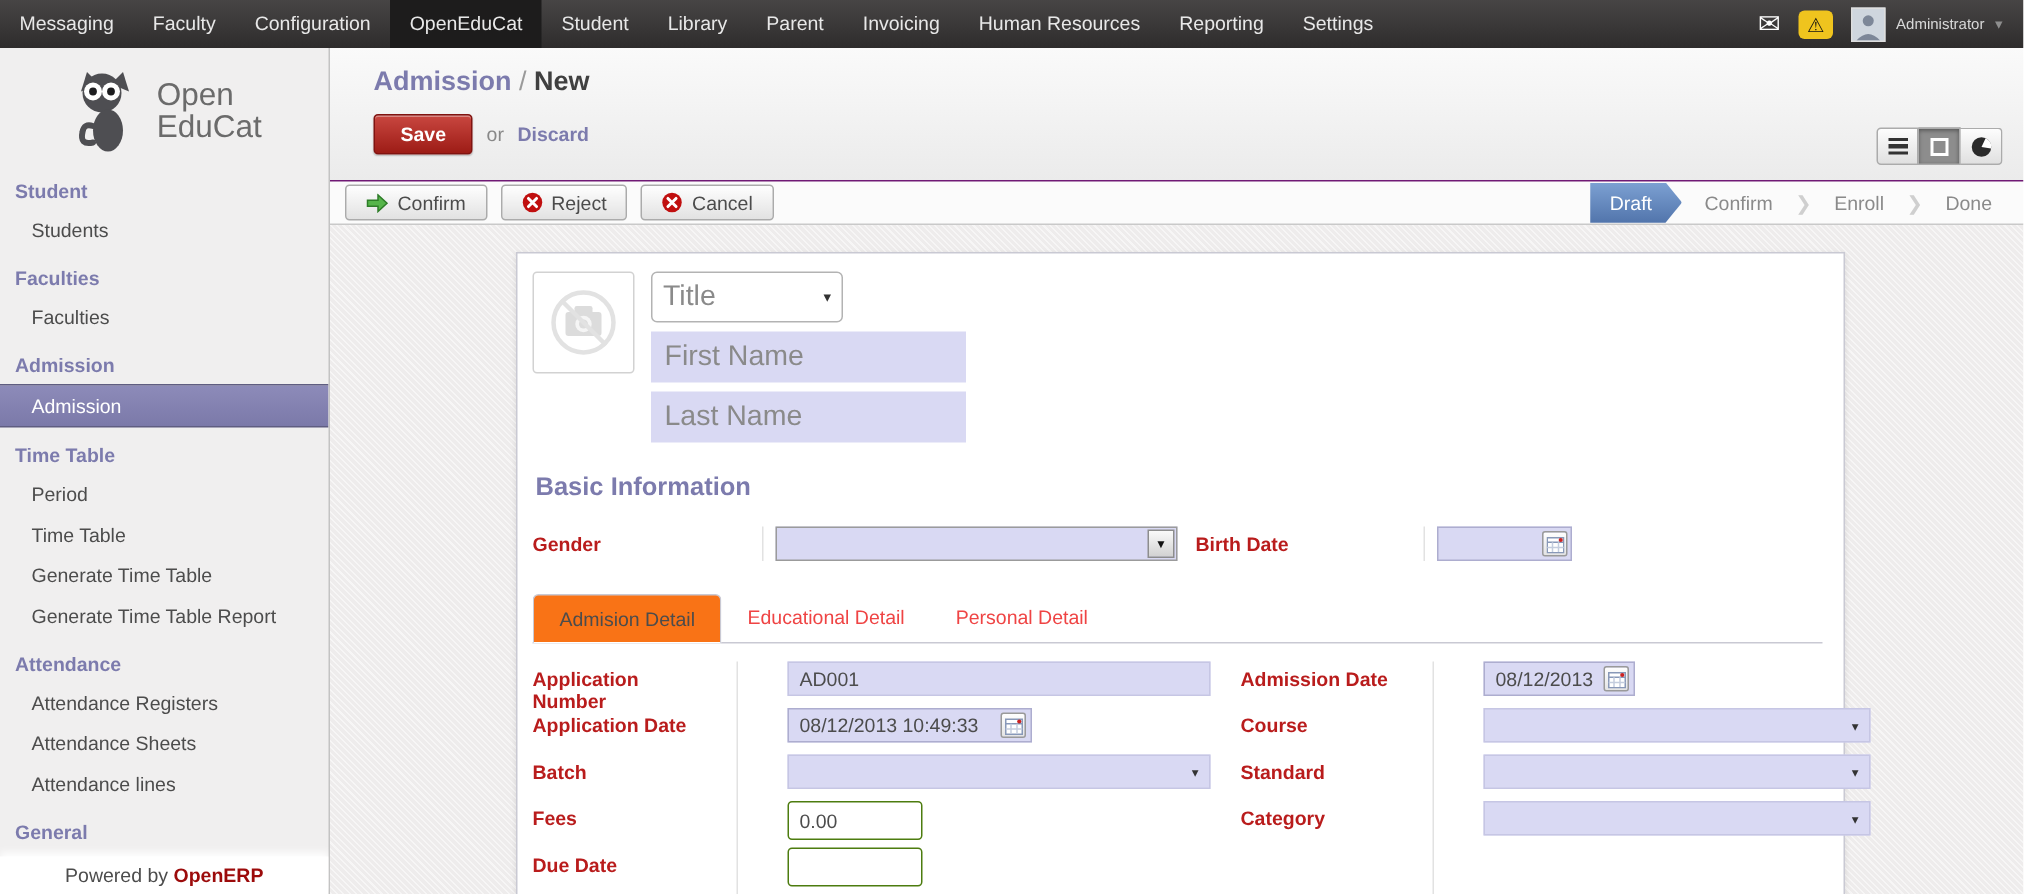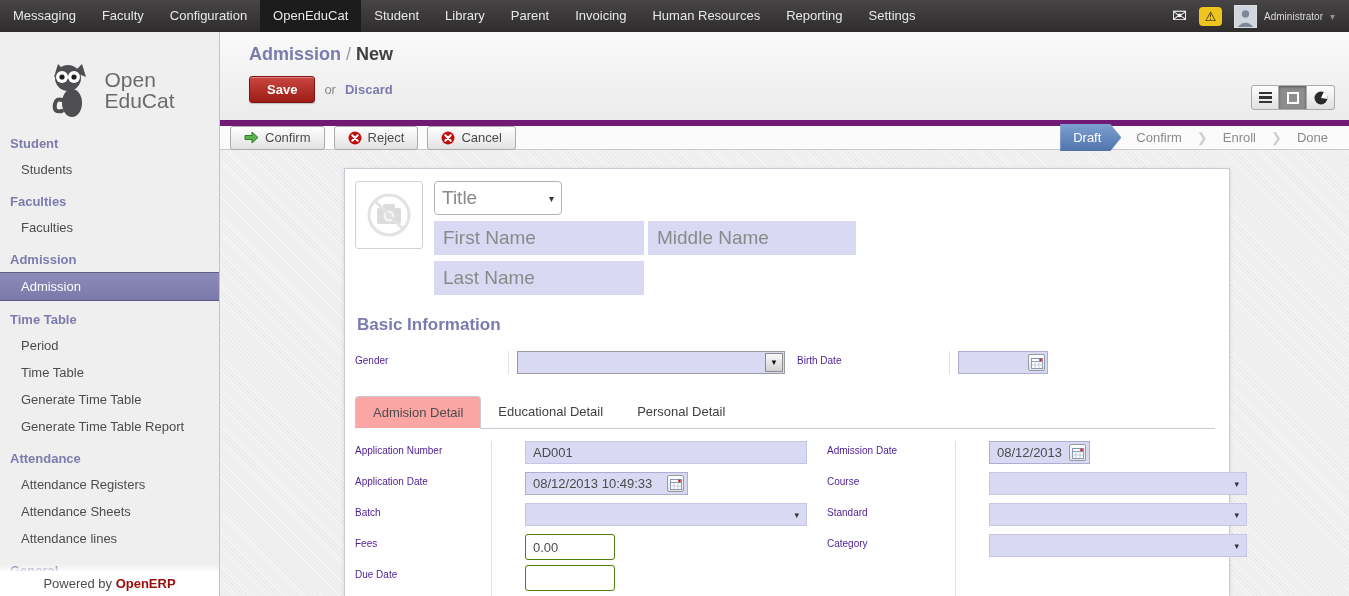--- a/index.html
+++ b/index.html
@@ -15,21 +15,21 @@
   .user-area { display:flex; align-items:center; gap:7px; cursor:pointer; }
   .avatar { width:23px; height:23px; border:1px solid #dedede; background:#cfd6de; display:block; }
   .username { color:#d8d8d8; font-size:10px; }
   .user-caret { color:#8e8e8e; font-size:10px; }
 
   
   .app { display:flex; height:564px; }
 
   
   .sidebar { width:220px; background:#f0efef; border-right:1px solid #c3c3c3; position:relative; flex-shrink:0; overflow:hidden; }
-  .logo { padding:13px 0 6px; display:flex; justify-content:center; align-items:center; gap:4px; cursor:pointer;margin-top:16px; }
+  .logo { padding:13px 0 6px; display:flex; justify-content:center; align-items:center; gap:4px; cursor:pointer; }
   .logo-text { font-size:21px; color:#6b6b6b; line-height:21px; }
   .sec-heading { color:#7c7bad; font-weight:bold; font-size:13px; padding:11px 0 5px 10px; }
   .side-item { font-size:13px; color:#4c4c4c; padding:6px 0 6px 21px; cursor:pointer; }
   .side-item.selected { background:linear-gradient(#8d8bb9,#7b79a9); color:#fff; border-top:1px solid #5f5d81; border-bottom:1px solid #5f5d81; }
   .sidebar-footer { position:absolute; bottom:0; left:0; right:0; height:25px; background:#fff; text-align:center; font-size:13px; color:#4c4c4c; line-height:25px; box-shadow:0 -3px 5px rgba(255,255,255,.9); }
   .openerp-red { color:#9c0b0b; font-weight:bold; }
 
   
   .main { flex:1; display:flex; flex-direction:column; min-width:0; }
 
@@ -45,21 +45,21 @@
   .view-switcher { position:absolute; right:14px; top:53px; display:flex; }
   .vs-btn { width:28px; height:25px; border:1px solid #ababab; border-left:none; background:linear-gradient(#fdfdfd,#e0e0e0); display:flex; align-items:center; justify-content:center; cursor:pointer; }
   .vs-btn:first-child { border-left:1px solid #ababab; border-radius:3px 0 0 3px; }
   .vs-btn:last-child { border-radius:0 3px 3px 0; }
   .vs-btn.active { background:#8d8d8d; box-shadow:inset 0 1px 3px rgba(0,0,0,.4); }
   .ic-list { display:flex; flex-direction:column; gap:2px; }
   .ic-list span { width:13px; height:2.5px; background:#333; display:block; }
   .ic-form { width:12px; height:12px; border:2px solid #fff; background:transparent; }
 
   
-  .toolbar { height:30px; background:#fbfbfb; border-top:6px solid #701a75; border-bottom:1px solid #c9c9c9; display:flex; align-items:center; padding:0 0 0 10px; flex-shrink:0; }
+  .toolbar { height:30px; background:#fbfbfb; border-top:1px solid #701a75; border-bottom:1px solid #c9c9c9; display:flex; align-items:center; padding:0 0 0 10px; flex-shrink:0; }
   .tb-btn { display:inline-flex; align-items:center; gap:6px; border:1px solid #ababab; border-radius:3px; background:linear-gradient(#fefefe,#e2e2e2); padding:0 13px; font-size:13px; color:#4c4c4c; margin-right:9px; height:24px; cursor:pointer; }
   .statusbar { margin-left:auto; display:flex; align-items:center; height:100%; padding-right:6px; }
   .step { font-size:13px; color:#8a8a8a; padding:0 15px; }
   .step.active { background:linear-gradient(#7ca0d2,#5174ab); color:#fff; height:27px; line-height:27px; padding:0 20px 0 13px; clip-path:polygon(0 0, calc(100% - 11px) 0, 100% 50%, calc(100% - 11px) 100%, 0 100%);margin-left:12px; }
   .chev { color:#cfcfcf; font-size:13px; }
 
   
   .content { flex:1; background-color:#eeecec; background-image:repeating-linear-gradient(45deg, rgba(255,255,255,.5) 0 1px, transparent 1px 3px); overflow:hidden; padding:18px 0 0 124px; }
   .sheet { width:886px; height:480px; background:#fff; border:1px solid #c9c9d3; box-shadow:0 1px 4px rgba(0,0,0,.1); padding:12px 14px 0 10px; }
 
@@ -69,36 +69,36 @@
   .title-select { width:128px; height:34px; border:1px solid #b3b3b3; border-radius:4px; background:#fff; padding:0 7px; display:flex; align-items:center; justify-content:space-between; margin-bottom:6px; font-size:19px; color:#8a8a8a; cursor:pointer; }
   .sel-caret { color:#333; font-size:10px; }
   .name-row { display:flex; gap:4px; margin-bottom:6px; }
   .name-input { height:34px; background:#d9d9f3; border:none; outline:none; font-size:19px; color:#666; padding:0 9px; font-family:"Liberation Sans", sans-serif; }
   .name-input::placeholder { color:#8a8a8a; opacity:1; }
   .w-first { width:210px; } .w-middle { width:208px; } .w-last { width:210px; }
 
   .section-heading { margin:14px 0 0 2px; font-size:17px; font-weight:bold; color:#7c7bad; }
 
   .bi-grid { display:flex; margin-top:16px; }
-  .f-label { font-size:10px; font-weight:normal; color:#4c1d95; padding-top:4px; }
+  .f-label { font-size:13px; font-weight:bold; color:#b91c1c; padding-top:4px; }
   .bi-left { display:flex; width:442px; }
   .bi-left .f-label { width:153px; }
   .bi-right { display:flex; }
   .bi-right .f-label { width:152px; }
   .v-sep { width:1px; background:#e2e2e2; align-self:stretch; margin-right:8px; }
 
   .combo { display:flex; width:268px; height:23px; background:#d9d9f3; border:1px solid #9b9b9b; align-items:stretch; cursor:pointer; }
   .combo-btn { width:18px; margin:1px; background:linear-gradient(#fafafa,#d2d2d2); border:1px solid #8d8d8d; display:flex; align-items:center; justify-content:center; font-size:8px; color:#111; margin-left:auto; }
   .date-field { display:flex; align-items:center; width:90px; height:23px; background:#d9d9f3; border:1px solid #adadcf; padding:0 2px 0 6px; font-size:13px; color:#4c4c4c; cursor:text; }
   .cal-btn { margin-left:auto; width:17px; height:17px; border:1px solid #9a9a9a; border-radius:2px; background:linear-gradient(#fefefe,#e4e4e4); display:flex; align-items:center; justify-content:center; cursor:pointer; flex-shrink:0; }
 
   
   .tabs { display:flex; margin-top:22px; border-bottom:1px solid #c9c9d3; }
-  .tab { font-size:13px; color:#404040; padding:8px 17px; cursor:pointer; }
-  .tab.active { background:#fca5a5; border:1px solid #c9c9d3; border-bottom:1px solid #fff; border-radius:4px 4px 0 0; color:#4c4c4c; margin-bottom:-1px; }
+  .tab { font-size:13px; color:#ef4444; padding:8px 17px; cursor:pointer; }
+  .tab.active { background:#f97316; border:1px solid #c9c9d3; border-bottom:1px solid #fff; border-radius:4px 4px 0 0; color:#4c4c4c; margin-bottom:-1px; }
 
   .tc-grid { display:flex; padding-top:12px; }
   .tc-col { display:flex;gap:13px; }
   .tc-col-left { width:452px; }
   .tc-col-right { width:420px;margin-left:20px; }
   .tc-labels { display:flex; flex-direction:column; }
   .tc-col-left .tc-labels { width:142px; }
   .tc-col-right .tc-labels { width:150px; }
   .tc-labels .f-label { height:31px; padding-top:4px; }
   .tc-fields { flex:1; display:flex; flex-direction:column; padding-left:12px; }
@@ -267,21 +267,20 @@
               <line x1="8" y1="8" x2="38" y2="38" stroke="#e2e2e2" stroke-width="3"></line>
             </svg>
           </div>
           <div class="name-block">
             <div class="title-select">
               <span>Title</span>
               <span class="sel-caret">▾</span>
             </div>
             <div class="name-row">
               <input class="name-input w-first" placeholder="First Name" style="">
-              <input class="name-input w-middle" placeholder="Middle Name" style="">
             </div>
             <div class="name-row">
               <input class="name-input w-last" placeholder="Last Name" style="">
             </div>
           </div>
         </div>
 
         <div class="section-heading">Basic Information</div>
 
         <div class="bi-grid">

